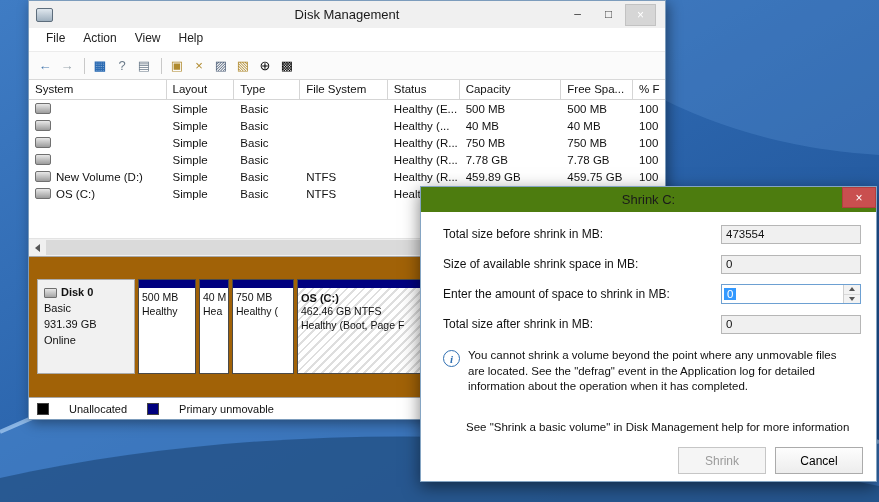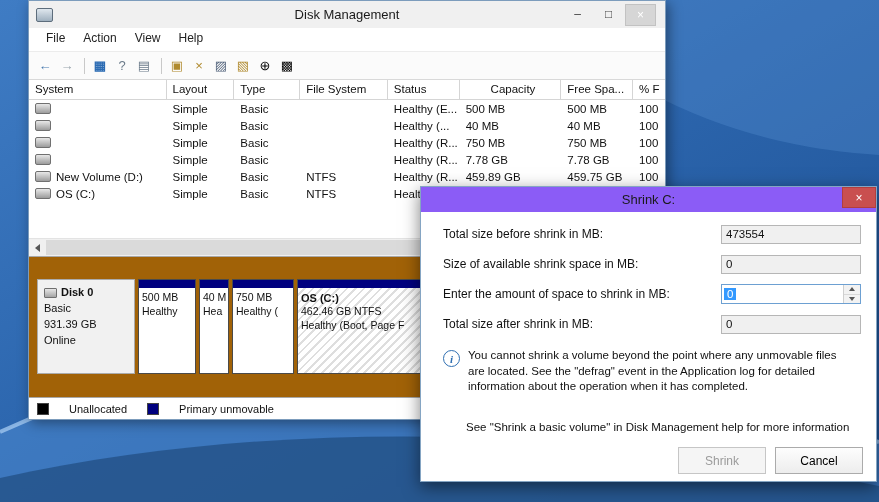--- a/index.html
+++ b/index.html
@@ -44,21 +44,21 @@
 
   
   .list{flex:none;height:158px;background:#fff;overflow:hidden;}
   .thead{display:flex;height:19px;border-bottom:1px solid #d5d5d5;background:#fff;}
   .th{box-sizing:border-box;padding:3px 0 0 6px;font-size:11.5px;color:#111;border-right:1px solid #d5d5d5;
       white-space:nowrap;overflow:hidden;}
   .trow{display:flex;height:17px;align-items:center;}
   .td{box-sizing:border-box;padding-left:6px;font-size:11.5px;color:#111;white-space:nowrap;overflow:hidden;
       display:flex;align-items:center;}
   .c0{width:138px;}.c1{width:68px;}.c2{width:66px;}.c3{width:88px;}.c4{width:72px;}
-  .c5{width:102px;text-align:center;}.c6{width:72px;}.c7{width:32px;border-right:none;}
+  .c5{width:102px;}.c6{width:72px;}.c7{width:32px;border-right:none;}
   .vol-ic{flex:none;width:14px;height:9px;margin-right:5px;border:1px solid #707070;border-radius:2px;
           background:linear-gradient(#e8e8e8,#9c9c9c);}
 
   
   .hscroll{flex:none;height:17px;background:#f0f0f0;display:flex;align-items:stretch;border-top:1px solid #e3e3e3;}
   .sb-btn{width:17px;display:flex;align-items:center;justify-content:center;}
   .tri-left{width:0;height:0;border-top:4px solid transparent;border-bottom:4px solid transparent;border-right:5px solid #555;}
   .tri-right{width:0;height:0;border-top:4px solid transparent;border-bottom:4px solid transparent;border-left:5px solid #555;}
   .sb-track{flex:1;position:relative;}
   .sb-thumb{position:absolute;inset:1px 0;background:#dadada;}
@@ -79,21 +79,21 @@
 
   
   .legendbar{flex:none;height:21px;background:#fff;border-top:1px solid #a8a8a8;display:flex;align-items:center;
              padding-left:8px;gap:20px;}
   .leg-item{display:flex;align-items:center;gap:20px;font-size:11px;color:#111;}
   .leg-sq{width:10px;height:10px;border:1px solid #444;}
 
   
   .dialog{position:absolute;left:420px;top:186px;width:457px;height:296px;background:#fff;
           border:1px solid #85a5c3;box-shadow:0 5px 16px rgba(0,0,0,.5);box-sizing:border-box;z-index:10;}
-  .dlg-titlebar{height:25px;position:relative;background:#8b5cf6;}
+  .dlg-titlebar{height:25px;position:relative;background:#4d7c0f;}
   .dlg-title{position:absolute;left:0;right:0;top:0;line-height:25px;text-align:center;font-size:13px;color:#1a1a1a;}
   .dlg-close{position:absolute;top:0;right:0;width:34px;height:21px;background:#c94f4f;color:#fff;
              font-size:12px;display:flex;align-items:center;justify-content:center;border:1px solid #b23e3e;box-sizing:border-box;}
   .dlg-body{padding:12px 15px 0 22px;}
   .field-row{display:flex;justify-content:space-between;align-items:center;height:20px;margin-bottom:10px;}
   .f-label{font-size:12px;color:#111;}
   .value-box{width:140px;height:19px;box-sizing:border-box;background:#f0f0f0;border:1px solid #b6b6b6;
              font-size:11.5px;color:#111;display:flex;align-items:center;padding-left:4px;}
   .spin-box{width:140px;height:20px;box-sizing:border-box;background:#fff;border:1px solid #6da0d2;display:flex;}
   .spin-value{flex:1;font-size:11.5px;display:flex;align-items:center;padding-left:2px;}

